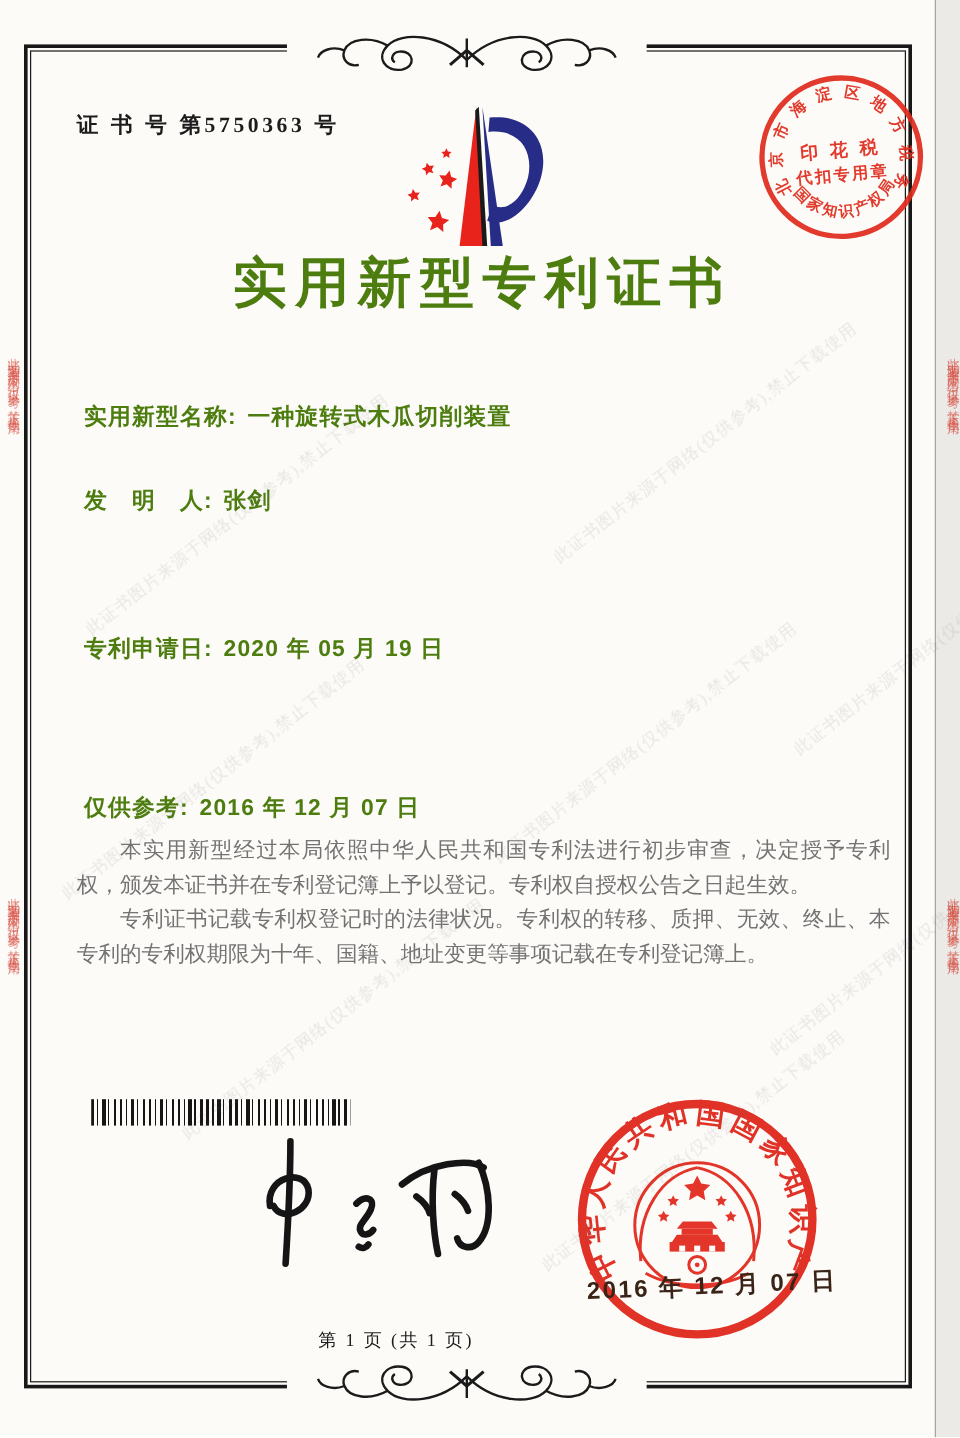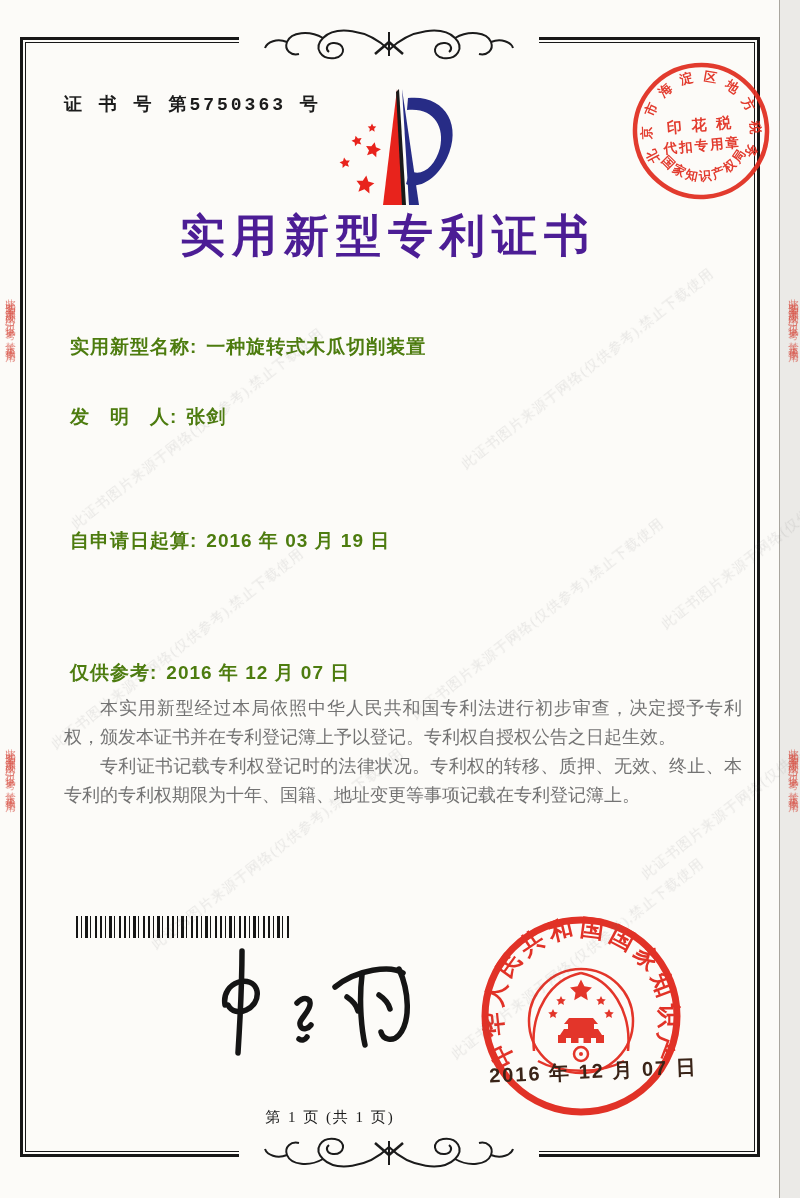--- a/index.html
+++ b/index.html
@@ -10,26 +10,26 @@
               background:#ebeae7;border-left:1.5px solid #a9a69f;z-index:1;}
   
   .frame{position:absolute;left:20px;top:37px;width:740px;height:1120px;
          border:3px solid #181818;box-sizing:border-box;z-index:1;}
   .frame-inner{position:absolute;inset:2px;border:1px solid #181818;}
   .orn{position:absolute;left:239px;width:300px;height:56px;z-index:2;}
   .orn-top{top:12px;}
   .orn-bottom{top:1129px;transform:scaleY(-1);}
   
   .cert-no{position:absolute;left:64px;top:92px;font-size:18px;font-weight:600;
-           letter-spacing:3px;z-index:2;white-space:nowrap;font-family:Liberation Mono, monospace;}
+           letter-spacing:3px;z-index:2;white-space:nowrap;}
   
   .logo{position:absolute;left:322px;top:86px;width:150px;height:128px;z-index:2;}
   
-  .title{position:absolute;left:14px;top:206px;width:748px;text-align:center;
-         font-size:45px;font-weight:700;letter-spacing:7px;color:#4c1d95;z-index:2;white-space:nowrap;}
+  .title{position:absolute;left:28px;top:206px;width:748px;text-align:center;
+         font-size:45px;font-weight:700;letter-spacing:7px;color:#4d7c0f;z-index:2;white-space:nowrap;}
   
   .field-row{position:absolute;left:70px;z-index:2;white-space:nowrap;
              font-family:"Liberation Sans", sans-serif;font-weight:700;font-size:19px;
              color:#4d7c0f;letter-spacing:1px;}
   .field-row .val{margin-left:9px;}
   
   .paras{position:absolute;left:64px;top:694px;width:678px;z-index:2;
          font-size:18px;line-height:29px;text-align:justify;color:#737373;font-weight:500;}
   .paras p{margin:0;text-indent:2em;}
   
@@ -140,21 +140,21 @@
 
   <div class="title">实用新型专利证书</div>
 
   <div class="field-row" style="top:334px">
     <span>实用新型名称:</span><span class="val">一种旋转式木瓜切削装置</span>
   </div>
   <div class="field-row" style="top:404px">
     <span>发　明　人:</span><span class="val">张剑</span>
   </div>
   <div class="field-row" style="top:528px">
-    <span>自申请日起算:</span><span class="val">2016 年 03 月 19 日</span>
+    <span>专利申请日:</span><span class="val">2020 年 05 月 19 日</span>
   </div>
   <div class="field-row" style="top:660px">
     <span>仅供参考:</span><span class="val">2016 年 12 月 07 日</span>
   </div>
 
   <div class="paras">
     <p>本实用新型经过本局依照中华人民共和国专利法进行初步审查，决定授予专利权，颁发本证书并在专利登记簿上予以登记。专利权自授权公告之日起生效。</p>
     <p>专利证书记载专利权登记时的法律状况。专利权的转移、质押、无效、终止、本专利的专利权期限为十年、国籍、地址变更等事项记载在专利登记簿上。</p>
   </div>
 

